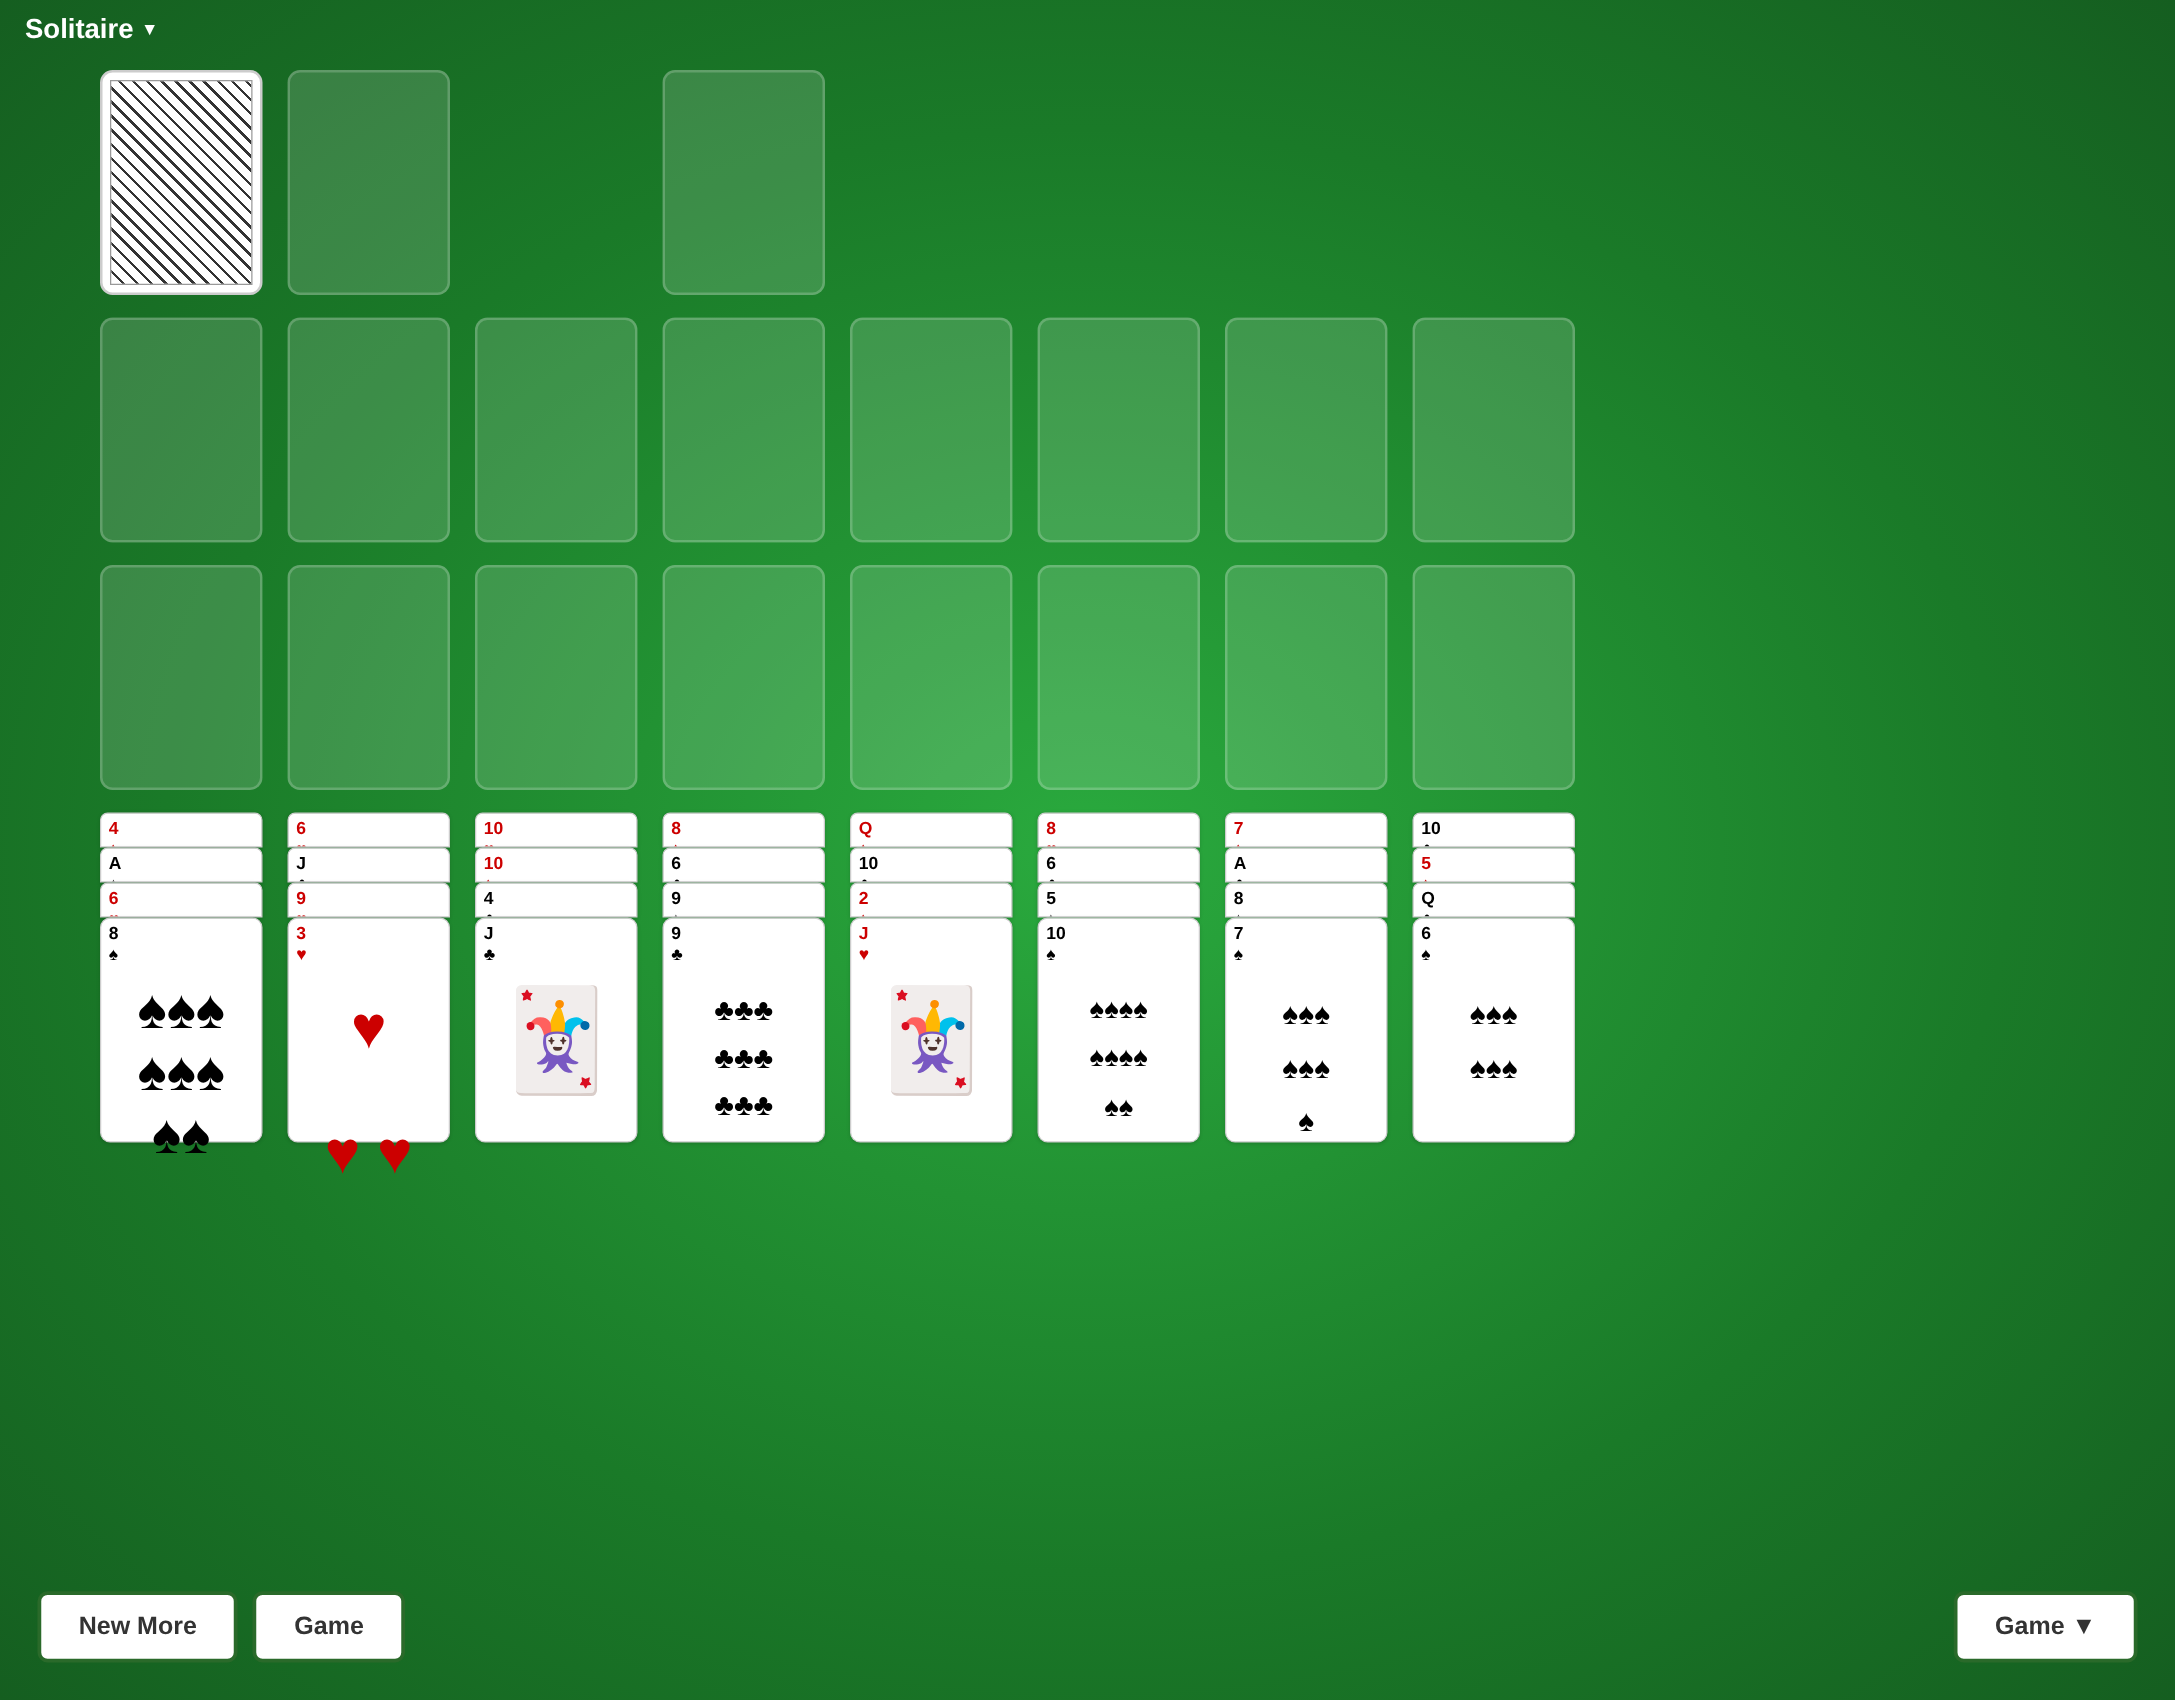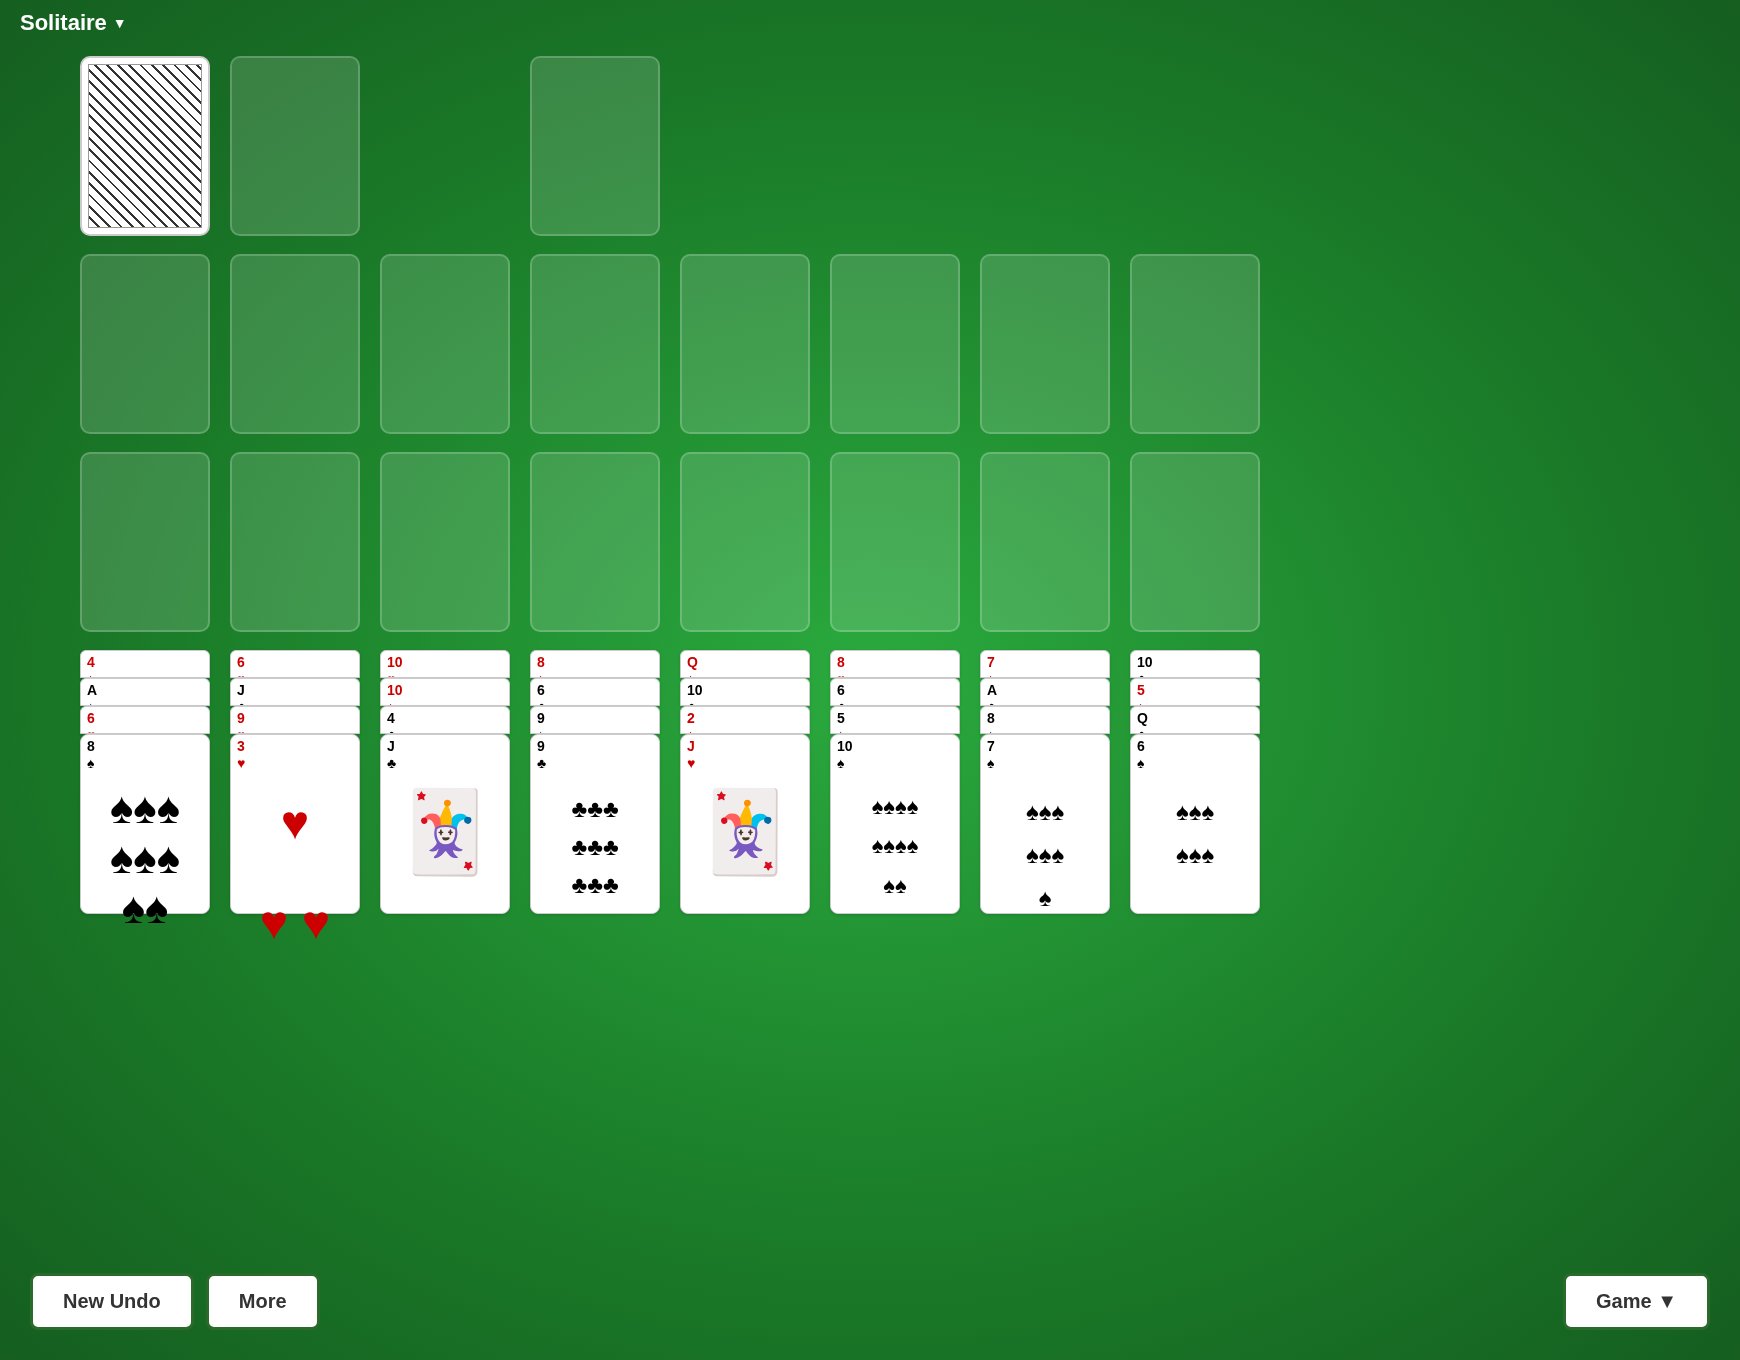--- a/index.html
+++ b/index.html
@@ -340,19 +340,19 @@
           ♠♠♠<br>♠♠♠
         </div>
       </div>
     </div>
 
   </div>
 </div>
 
 <div class="bottom-bar">
   <div class="btn-group">
-    <button class="btn">New Undo</button>
-    <button class="btn">More</button>
+    <button class="btn">New More</button>
+    <button class="btn">Game</button>
   </div>
   <div class="btn-group">
     <button class="btn">Game ▼</button>
   </div>
 </div>
 
 </body></html>

